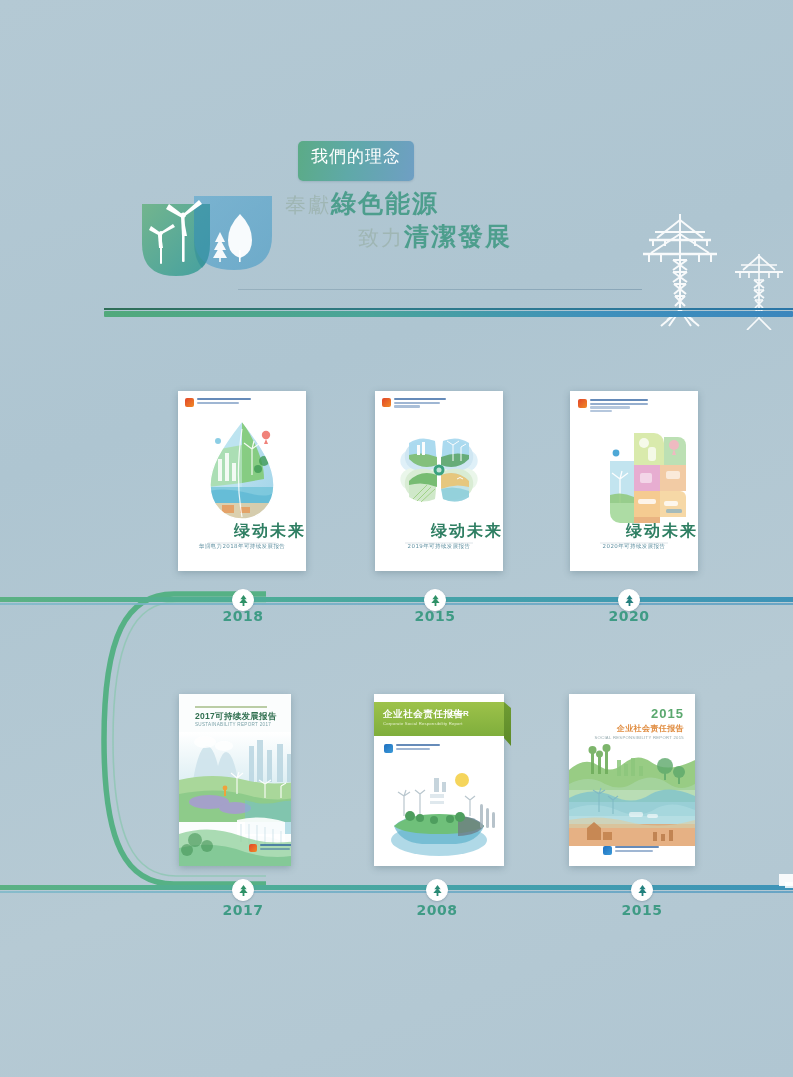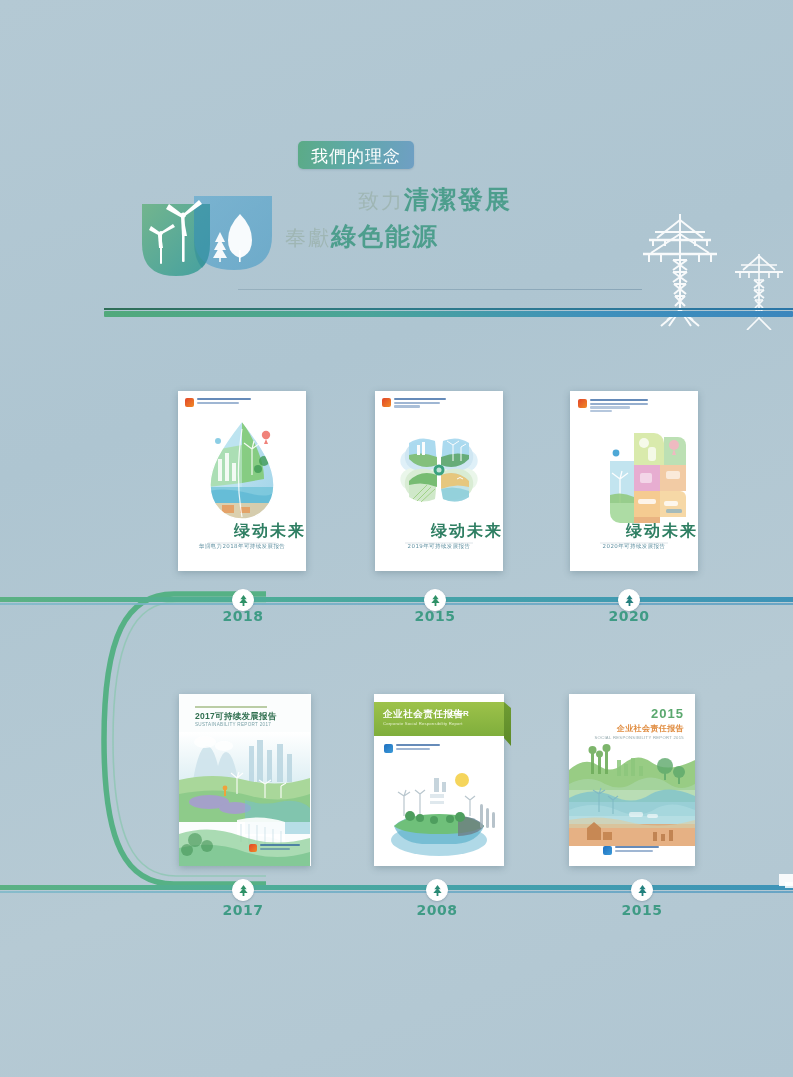--- a/index.html
+++ b/index.html
@@ -16,21 +16,21 @@
   
   .pylons { position:absolute; right:0; top:185px; width:170px; height:145px; }
   .pylon { position:absolute; bottom:0; }
   .pylon svg { display:block; }
 
   
   .header { position:absolute; left:0; top:0; width:793px; height:330px; }
 
   .badge {
     position:absolute; left:298px; top:141px;
-    padding:5px 13px 2px 13px;
+    padding:5px 13px 14px 13px;
     border-radius:5px;
     background: linear-gradient(100deg,#5bab86 0%, #5fa9a8 45%, #6f9fc4 100%);
     color:#ffffff;
     font-size:17px; letter-spacing:1px;
     line-height:1.25;
     box-shadow:0 1px 2px rgba(60,90,110,.18);
   }
 
   .tagline { position:absolute; left:285px; top:183px; width:420px; }
   .tagline .line { line-height:1.32; white-space:nowrap; }
@@ -195,25 +195,25 @@
           <path d="M84 47 L90 58 H78 Z"></path>
         <path d="M84 54 L91 66 H77 Z"></path>
           <rect x="83.2" y="62" width="1.6" height="8"></rect>
       </g>
     </svg>
   </div>
 
   <div class="badge">我們的理念</div>
 
   <div class="tagline">
+    <div class="line l2">
+      <span class="t-light">奉獻</span><span class="t-bold">綠色能源</span>
+    </div>
     <div class="line l1">
       <span class="t-light">致力</span><span class="t-bold">清潔發展</span>
-    </div>
-    <div class="line l2">
-      <span class="t-light">奉獻</span><span class="t-bold">綠色能源</span>
     </div>
   </div>
 
   <div class="thin-rule"></div>
 
   <div class="bar-wrap">
     <div class="bar-top"></div>
     <div class="bar-main"></div>
   </div>
 </div>
@@ -377,21 +377,21 @@
           <i style="width:58px;opacity:.5;"></i>
           <i style="width:40px;opacity:.35;"></i>
           <i style="width:22px;opacity:.35;"></i>
         </div>
     </div>
     <div class="cv-title" style="top:130px;">绿动未来</div>
     <div class="cv-sub" style="top:152px;">2020年可持续发展报告</div>
   </div>
 </div>
 
-<div class="cover" style="left:179px; top:694px; width:132px; height:172px;">
+<div class="cover" style="left:179px; top:694px; width:112px; height:172px;">
   <div class="cv-inner">
     <svg width="131" height="172" viewBox="0 0 131 172" style="position:absolute;inset:0;">
       <rect width="131" height="172" fill="#fbfdfd"></rect>
       <defs>
         <linearGradient id="sky17" x1="0" y1="0" x2="0" y2="1">
           <stop offset="0%" stop-color="#ffffff"></stop>
             <stop offset="100%" stop-color="#dceef3"></stop>
         </linearGradient>
       </defs>
       <rect x="0" y="38" width="131" height="54" fill="url(#sky17)"></rect>

